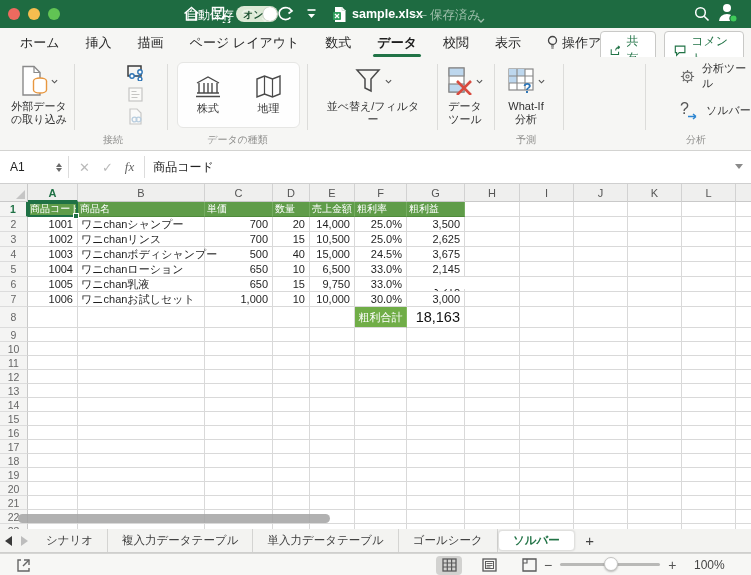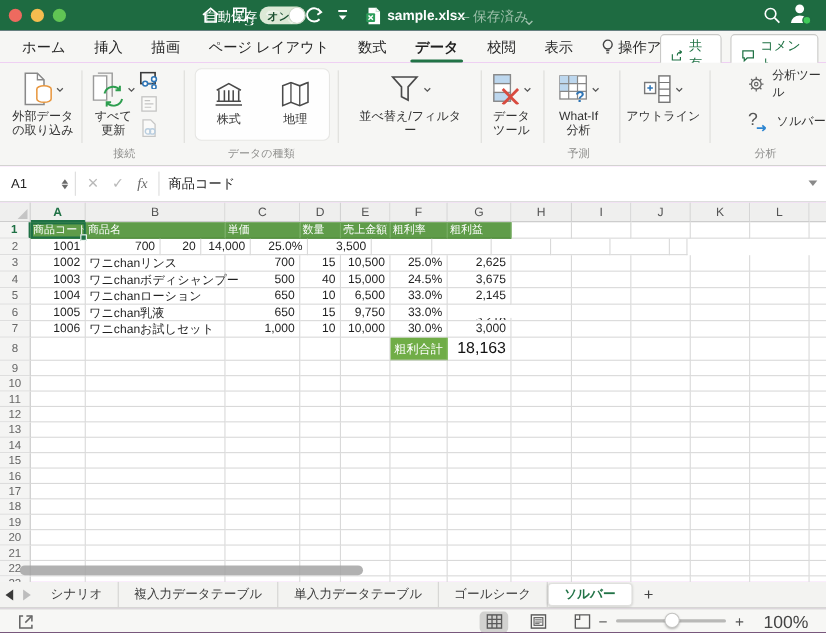--- a/index.html
+++ b/index.html
@@ -88,21 +88,21 @@
   
   .statusbar{position:absolute;top:553px;left:0;width:751px;height:22px;background:#F7F7F5;border-top:1px solid #D5D5D3;box-sizing:border-box;}
   .macroic{position:absolute;left:16px;top:4px;}
   .views{position:absolute;left:436px;top:1px;display:flex;gap:14px;align-items:center;height:20px;}
   .vbtn{width:26px;height:19px;display:flex;align-items:center;justify-content:center;border-radius:4px;}
   .vbtn.active{background:#D2D2D0;}
   .zoomer{position:absolute;left:544px;top:0;height:21px;display:flex;align-items:center;gap:8px;}
   .zminus,.zplus{font-size:14px;color:#555;}
   .ztrack{position:relative;width:100px;height:3px;border-radius:2px;background:#B9B9B7;}
   .zknob{position:absolute;left:44px;top:-6px;width:14px;height:14px;border-radius:50%;background:#FFF;border:1px solid #C4C4C2;box-shadow:0 1px 2px rgba(0,0,0,.25);box-sizing:border-box;}
-  .zlabel{position:absolute;left:694px;top:4px;font-size:16px;color:#444;}
+  .zlabel{position:absolute;left:694px;top:4px;font-size:12px;color:#444;}
 </style>
 </head>
 <body>
 
 <div class="app">
 
   <div class="titlebar">
     <div class="light r"></div>
     <div class="light y"></div>
     <div class="light g"></div>
@@ -214,34 +214,20 @@
             <path d="M12.5 16 V25 a6.5 3 0 0 0 13 0 V16" fill="#FFF" stroke="#E8973F" stroke-width="1.4"></path>
           </svg>
         <svg class="chev" viewBox="0 0 8 5">
             <path d="M1 1 L4 4 L7 1" fill="none" stroke="#555" stroke-width="1.3"></path>
           </svg>
       </div>
       <div class="biglabel">外部データ
 の取り込み</div>
     </div>
     <div class="vsep" style="left:74px"></div>
-    <div class="bigbtn" style="left:80px;width:46px">
-      <div class="iconrow">
-        <svg width="30" height="32" viewBox="0 0 30 32">
-            <path d="M2 4 H14 V26 H2 Z" fill="#FFF" stroke="#9A9A9A" stroke-width="1.3"></path>
-            <path d="M6 1.5 H19 V23" fill="none" stroke="#9A9A9A" stroke-width="1.3"></path>
-            <path d="M12 20 a8 8 0 0 1 14-3 M26 13 v4 h-4 M28 25 a8 8 0 0 1-14 3 M14 32 v-4 h4" fill="none" stroke="#2E9E4F" stroke-width="1.8"></path>
-          </svg>
-        <svg class="chev" viewBox="0 0 8 5">
-            <path d="M1 1 L4 4 L7 1" fill="none" stroke="#555" stroke-width="1.3"></path>
-          </svg>
-      </div>
-      <div class="biglabel">すべて
-更新</div>
-    </div>
     <div class="smallstack">
       <svg width="17" height="16" viewBox="0 0 17 16">
           <rect x="1" y="1" width="13" height="10" fill="none" stroke="#3B3B3B" stroke-width="1.5"></rect>
           <circle cx="5" cy="11" r="2.2" fill="#FFF" stroke="#2E75B6" stroke-width="1.4"></circle>
           <circle cx="13" cy="7" r="2.2" fill="#FFF" stroke="#2E75B6" stroke-width="1.4"></circle>
           <circle cx="13" cy="14" r="1.9" fill="#FFF" stroke="#2E75B6" stroke-width="1.4"></circle>
           <path d="M7 11 H11 M13 9 V12" stroke="#2E75B6" stroke-width="1.2"></path>
         </svg>
       <svg width="15" height="15" viewBox="0 0 15 15" style="opacity:.45">
           <rect x="1" y="1" width="13" height="13" fill="#FFF" stroke="#8A8A8A" stroke-width="1.2"></rect>
@@ -312,34 +298,20 @@
           </svg>
         <svg class="chev" viewBox="0 0 8 5">
             <path d="M1 1 L4 4 L7 1" fill="none" stroke="#555" stroke-width="1.3"></path>
           </svg>
       </div>
       <div class="biglabel">What-If
 分析</div>
     </div>
     <div class="grouplabel" style="left:496px;width:60px">予測</div>
     <div class="vsep" style="left:563px"></div>
-    <div class="bigbtn" style="left:566px;width:74px">
-      <div class="iconrow">
-        <svg width="26" height="26" viewBox="0 0 26 26">
-            <rect x="1" y="7" width="10" height="10" fill="#FFF" stroke="#777" stroke-width="1.3"></rect>
-            <path d="M3.5 12 H8.5 M6 9.5 V14.5" stroke="#2E75B6" stroke-width="1.4"></path>
-            <rect x="14" y="1" width="10" height="24" fill="#FFF" stroke="#777" stroke-width="1.3"></rect>
-            <path d="M14 7 H24 M14 13 H24 M14 19 H24" stroke="#777" stroke-width="1.1"></path>
-          </svg>
-        <svg class="chev" viewBox="0 0 8 5">
-            <path d="M1 1 L4 4 L7 1" fill="none" stroke="#555" stroke-width="1.3"></path>
-          </svg>
-      </div>
-      <div class="biglabel">アウトライン</div>
-    </div>
     <div class="vsep" style="left:645px"></div>
     <div style="position:absolute;left:656px;top:6px">
       <div class="anarow">
         <svg width="17" height="17" viewBox="0 0 17 17">
             <circle cx="8.5" cy="8.5" r="5" fill="none" stroke="#666" stroke-width="1.4"></circle>
             <circle cx="8.5" cy="8.5" r="1.8" fill="none" stroke="#666" stroke-width="1.2"></circle>
             <path d="M8.5 1 V3.5 M8.5 13.5 V16 M1 8.5 H3.5 M13.5 8.5 H16 M3.2 3.2 L5 5 M12 12 L13.8 13.8 M13.8 3.2 L12 5 M5 12 L3.2 13.8" stroke="#666" stroke-width="1.3"></path>
           </svg>
         <span>分析ツール</span>
       </div>
@@ -424,20 +396,21 @@
           <div class="cell h" style="width: 58px; min-width: 58px;">粗利益</div>
           <div class="cell" style="width: 55px; min-width: 55px;"></div>
           <div class="cell" style="width: 54px; min-width: 54px;"></div>
           <div class="cell" style="width: 54px; min-width: 54px;"></div>
           <div class="cell" style="width: 54px; min-width: 54px;"></div>
           <div class="cell" style="width: 54px; min-width: 54px;"></div>
           <div class="cell" style="width: 16px; min-width: 16px;"></div>
         </div>
         <div class="crow" style="height: 15px;">
           <div class="cell n" style="width: 50px; min-width: 50px;">1001</div>
+          <div class="cell t" style="width: 127px; min-width: 127px;">ワニchanシャンプー</div>
           <div class="cell n" style="width: 68px; min-width: 68px;">700</div>
           <div class="cell n" style="width: 37px; min-width: 37px;">20</div>
           <div class="cell n" style="width: 45px; min-width: 45px;">14,000</div>
           <div class="cell n" style="width: 52px; min-width: 52px;">25.0%</div>
           <div class="cell n" style="width: 58px; min-width: 58px;">3,500</div>
           <div class="cell" style="width: 55px; min-width: 55px;"></div>
           <div class="cell" style="width: 54px; min-width: 54px;"></div>
           <div class="cell" style="width: 54px; min-width: 54px;"></div>
           <div class="cell" style="width: 54px; min-width: 54px;"></div>
           <div class="cell" style="width: 54px; min-width: 54px;"></div>

